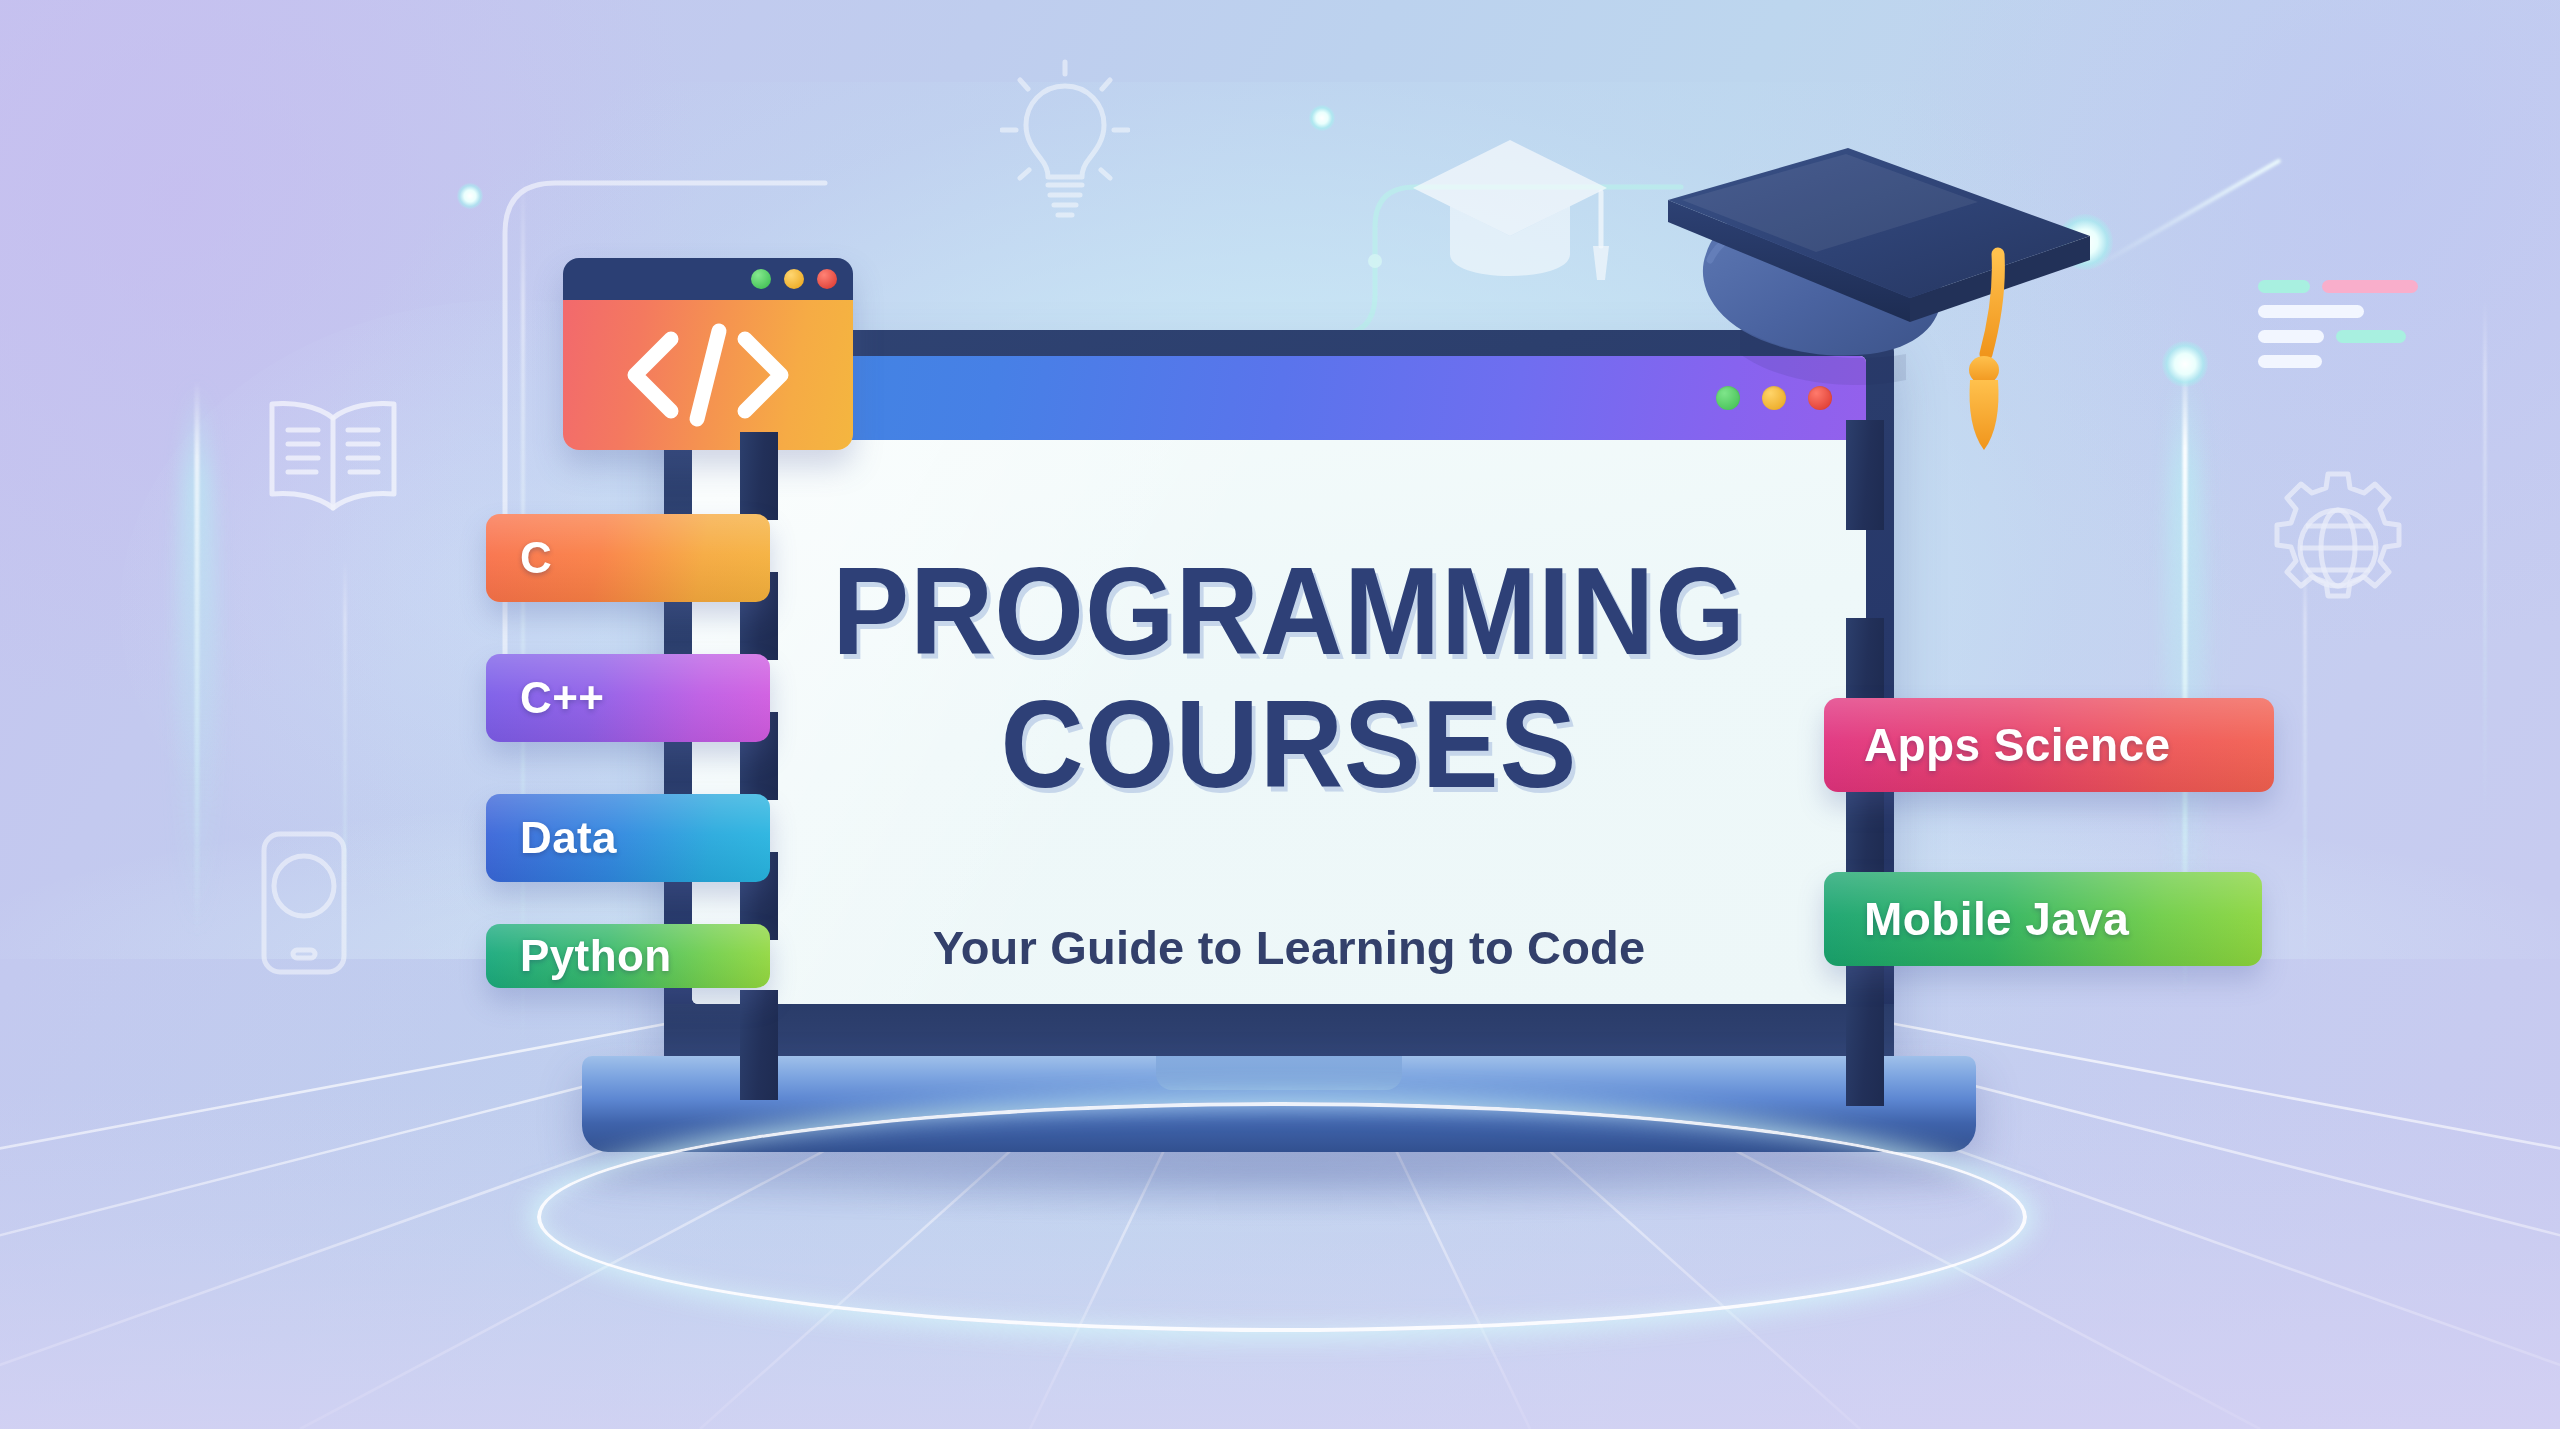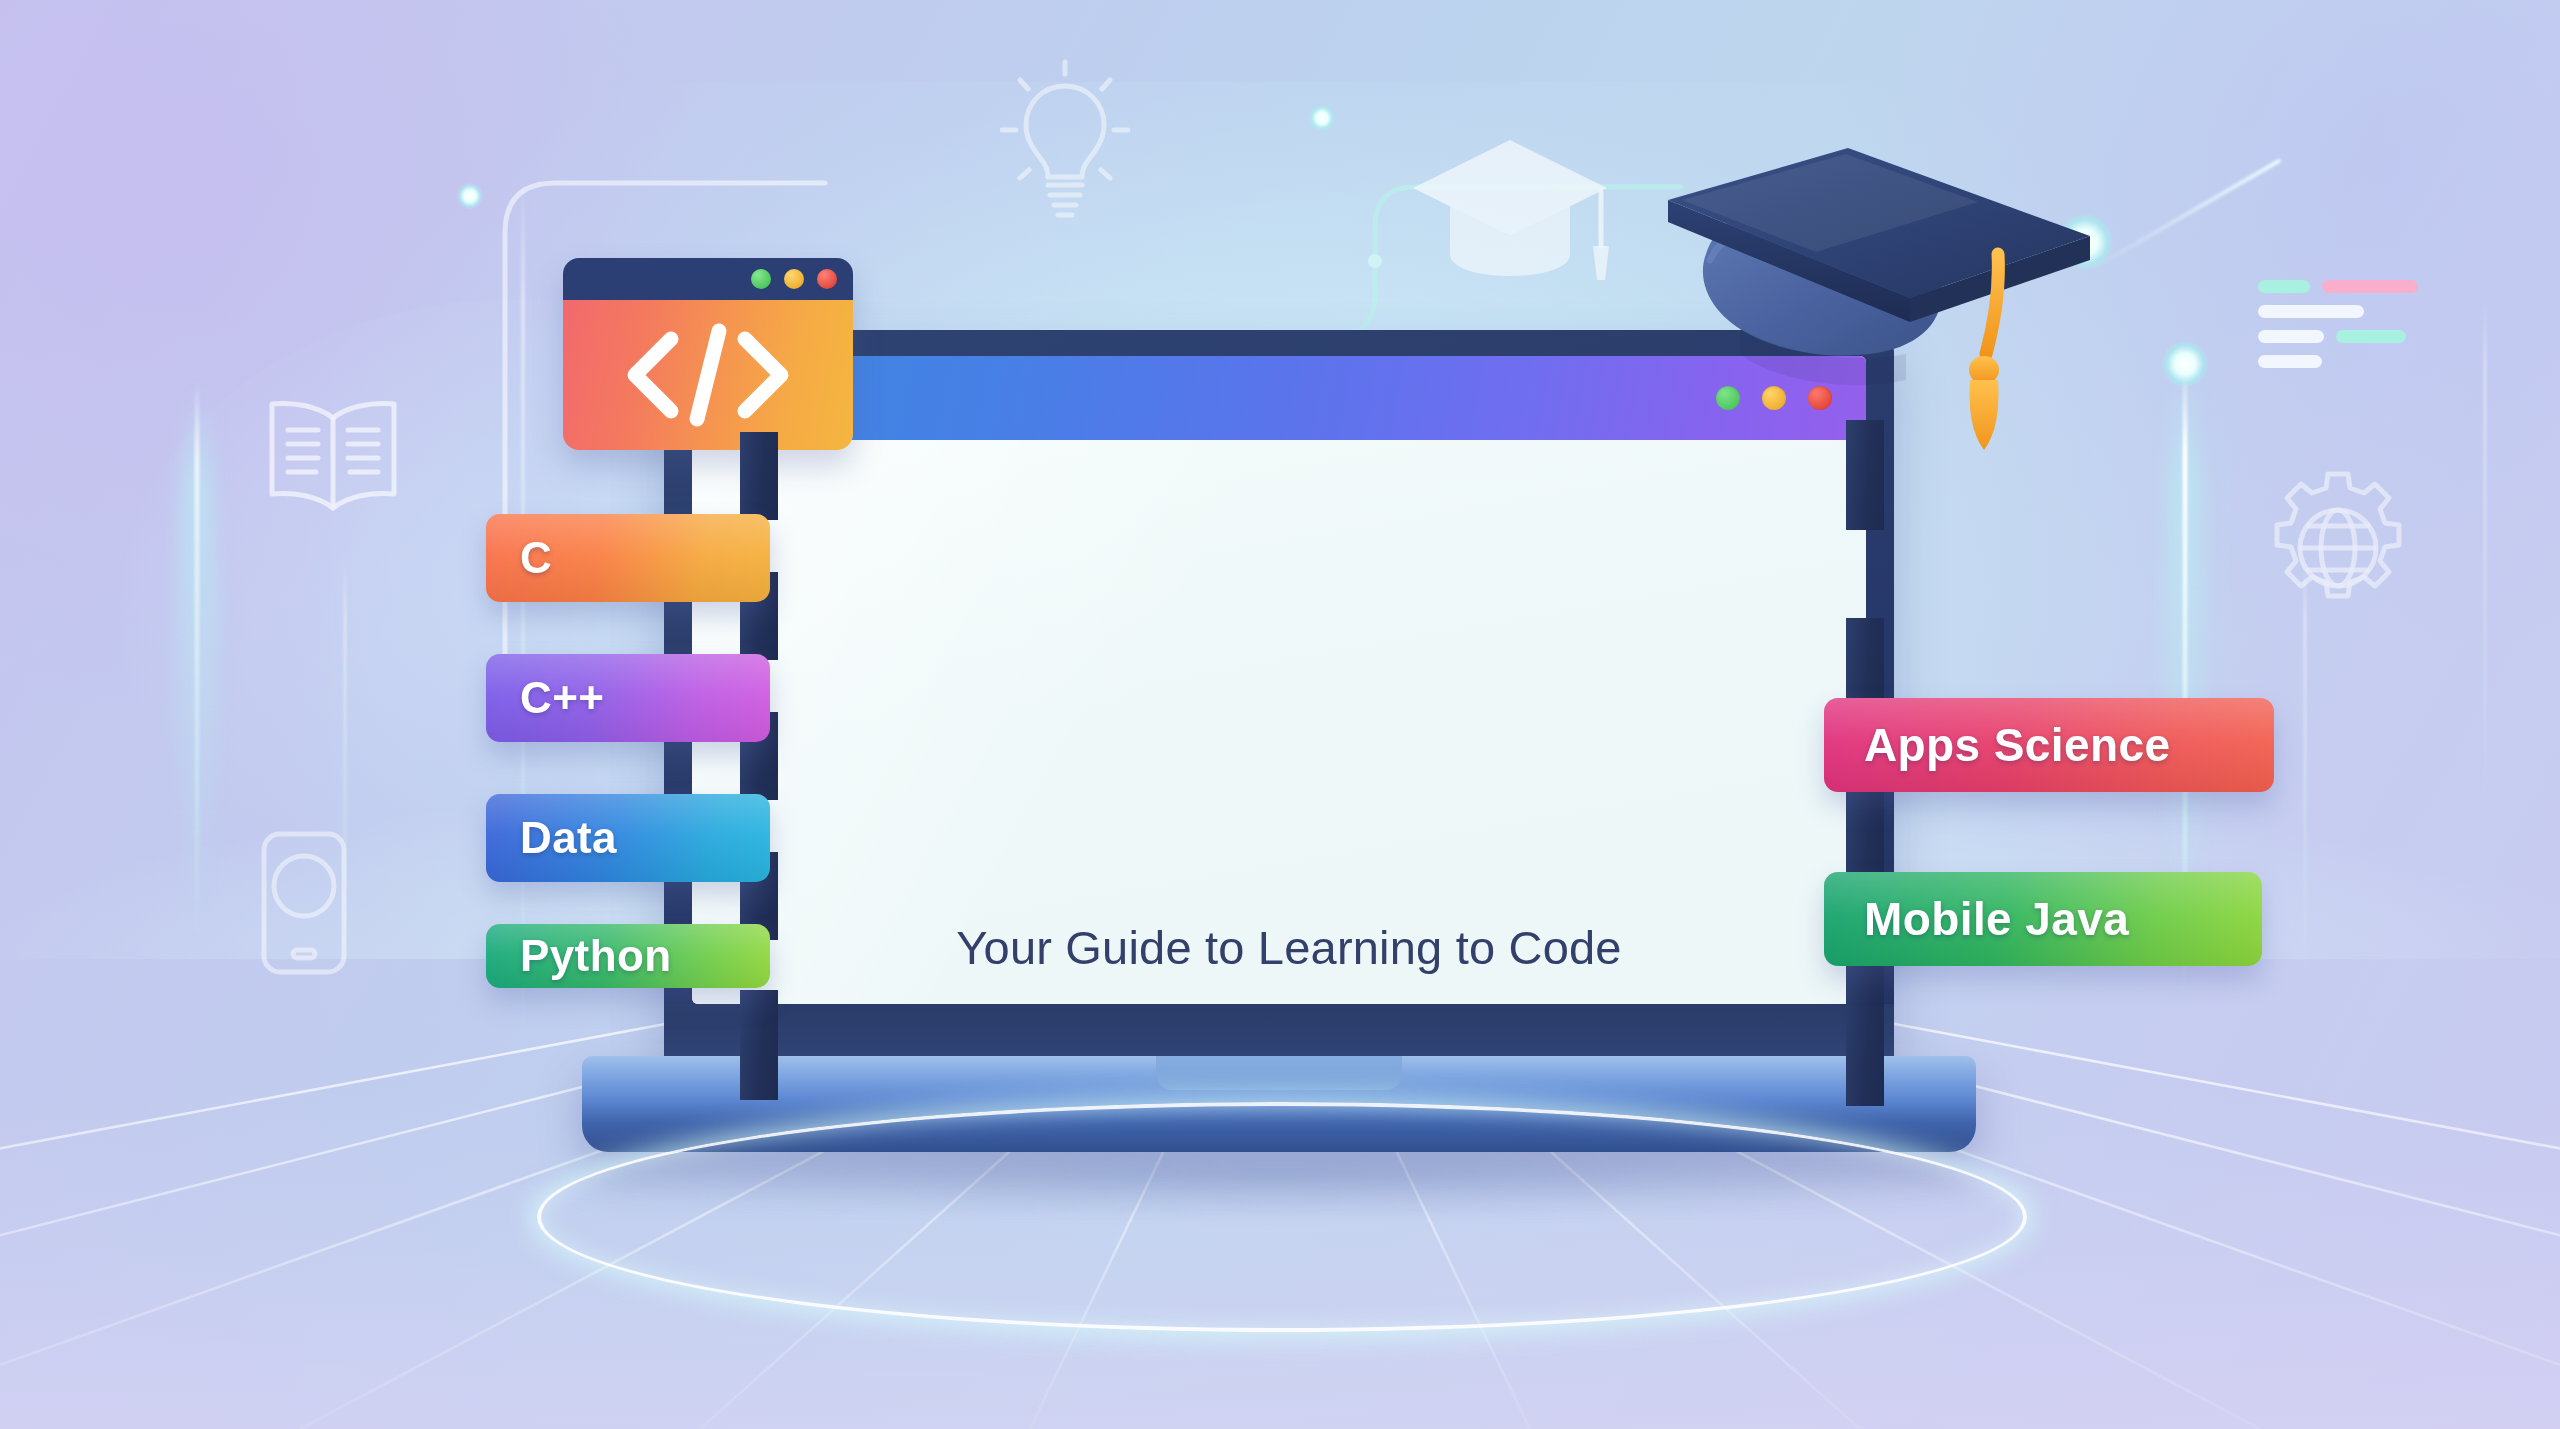--- a/index.html
+++ b/index.html
@@ -238,21 +238,21 @@
     transform:scaleX(.93);
     text-shadow:4px 5px 0 rgba(190,208,232,.85);
     white-space:nowrap;
   }
   .headline .l2{ margin-top:14px; }
   .subtitle{
     position:absolute; left:784px; top:920px; width:1010px;
     text-align:center;
     color:#33406b;
     font-size:47px;
-    font-weight:normal;
+    font-weight:bold;
     letter-spacing:.2px;
     white-space:nowrap;
   }
 </style>
 </head>
 <body>
 
 <div id="stage">
 
   <div class="bg-base"></div>
@@ -419,20 +419,24 @@
     </div>
 
     <div class="base-shadow"></div>
     <div class="base">
       <div class="base-notch"></div>
     </div>
   </div>
 
   <div class="floor-ring"></div>
 
+  <div class="headline">
+    <div class="l1">PROGRAMMING</div>
+    <div class="l2">COURSES</div>
+  </div>
   <div class="subtitle">Your Guide to Learning to Code</div>
 
   <div class="gradcap">
     <svg width="470" height="330" viewBox="0 0 470 330" fill="none">
       <defs>
         <linearGradient id="capTop" x1="0" y1="0" x2="1" y2="1">
           <stop offset="0%" stop-color="#3a5288"></stop>
           <stop offset="55%" stop-color="#2e4274"></stop>
           <stop offset="100%" stop-color="#25355f"></stop>
         </linearGradient>

